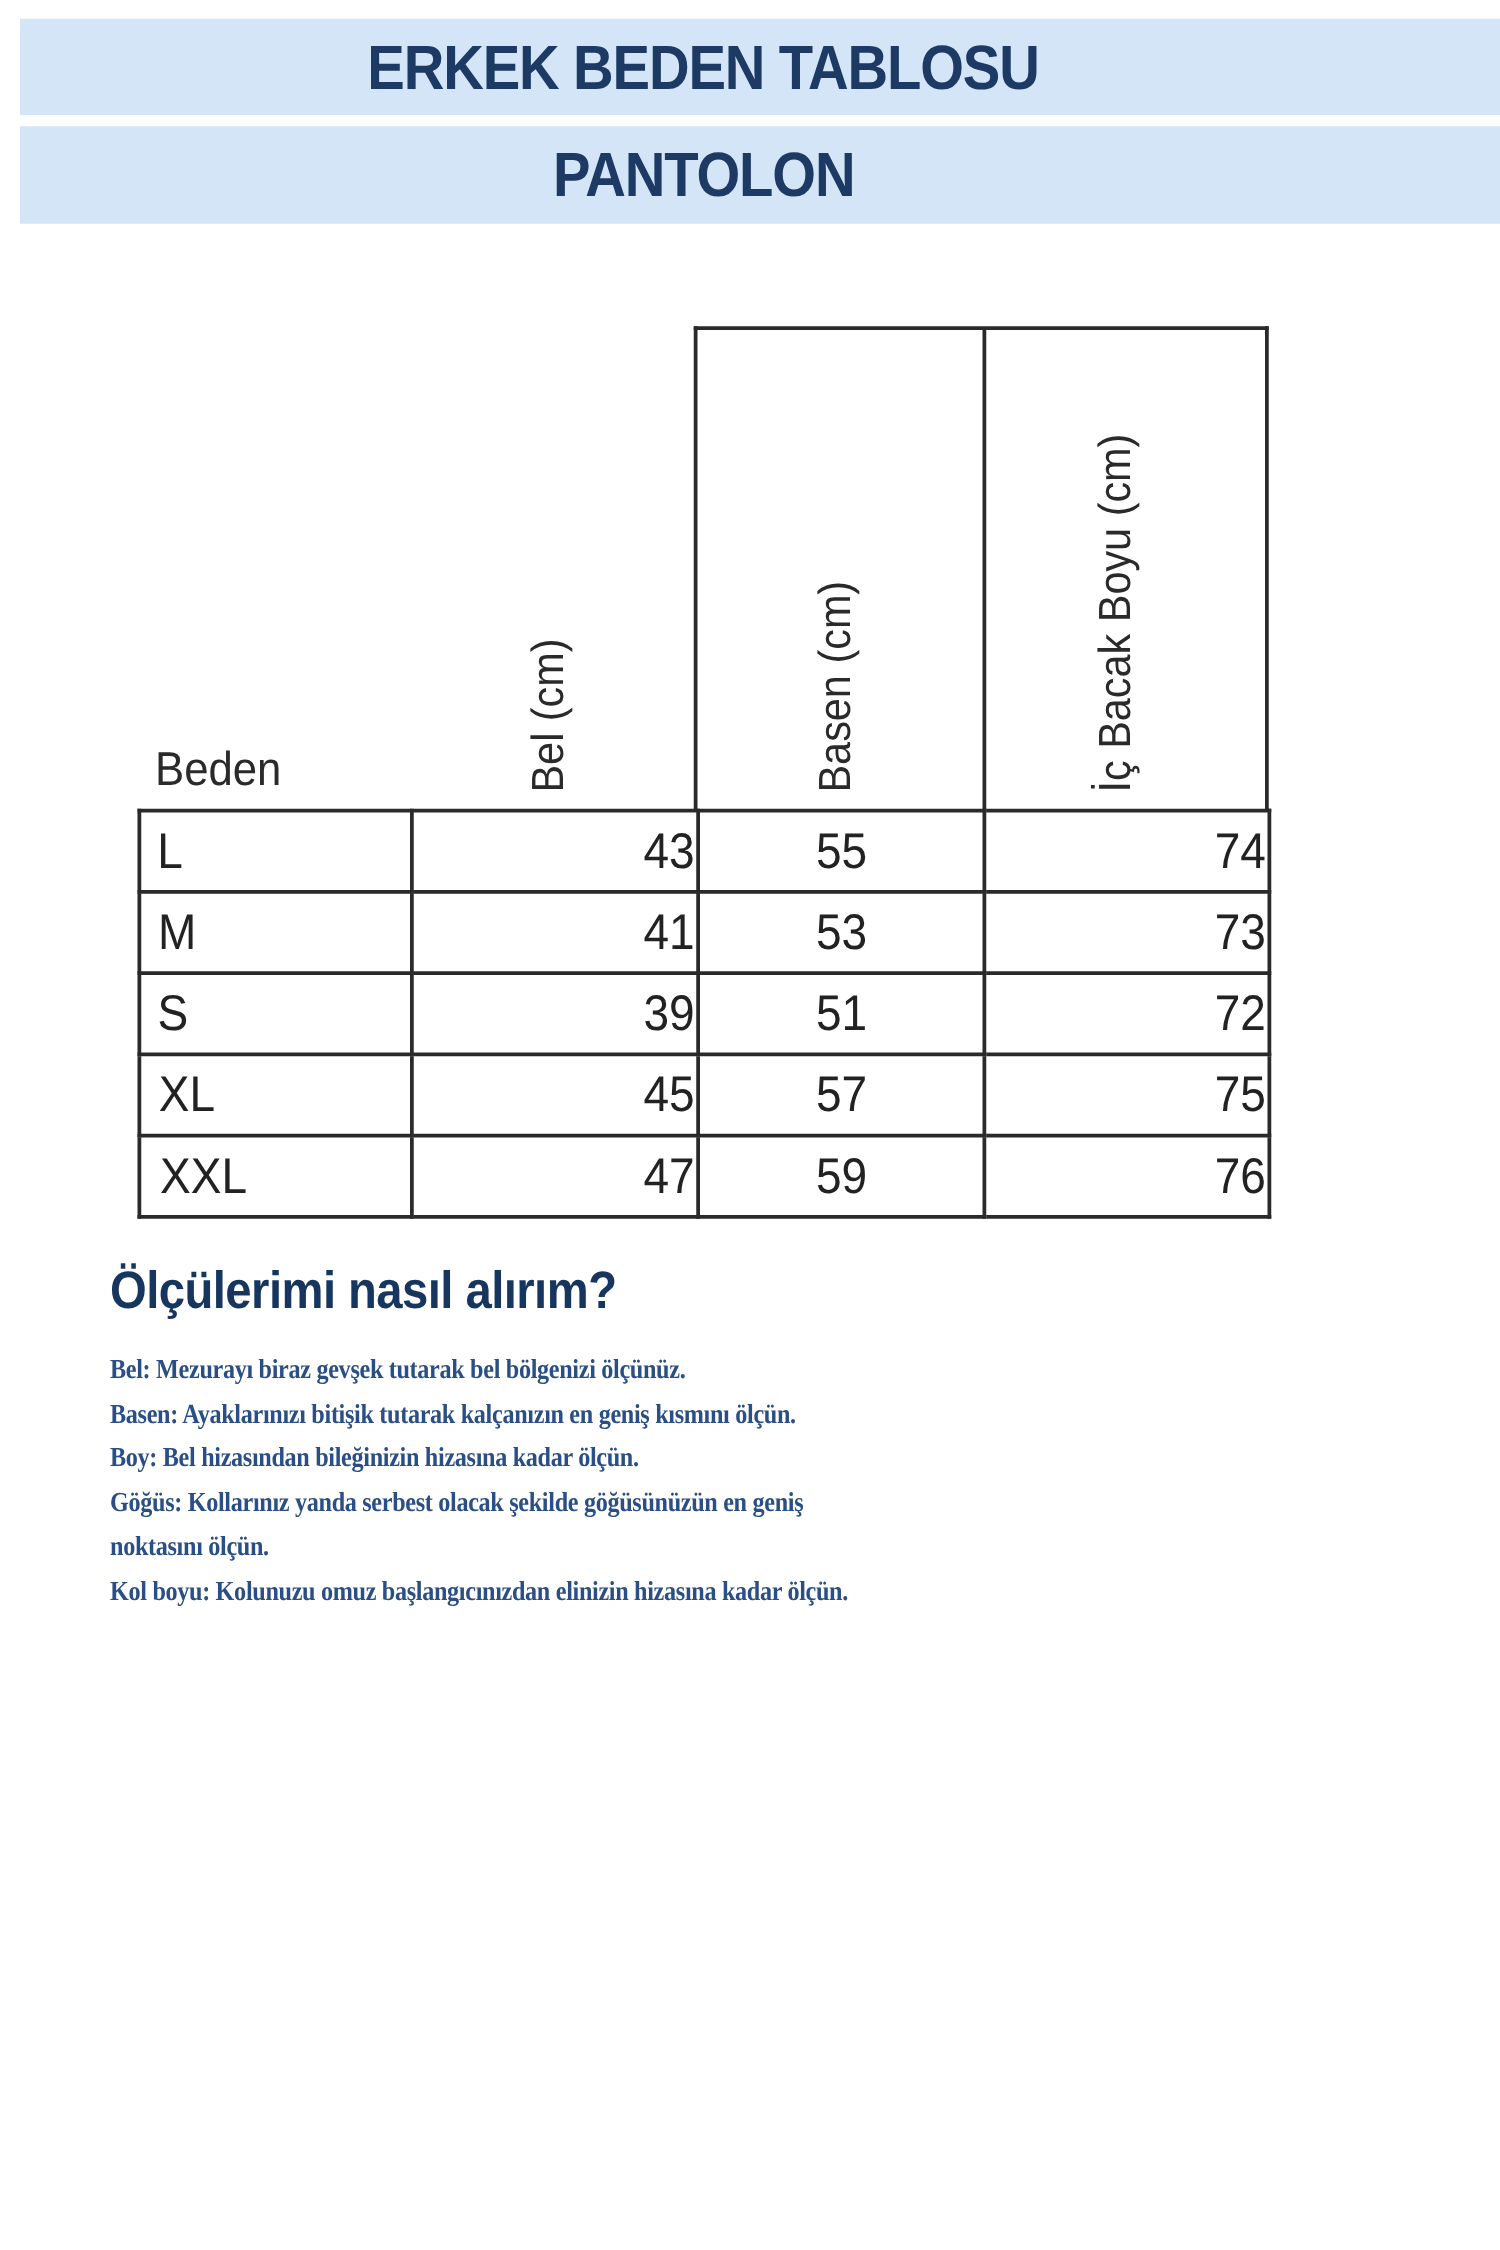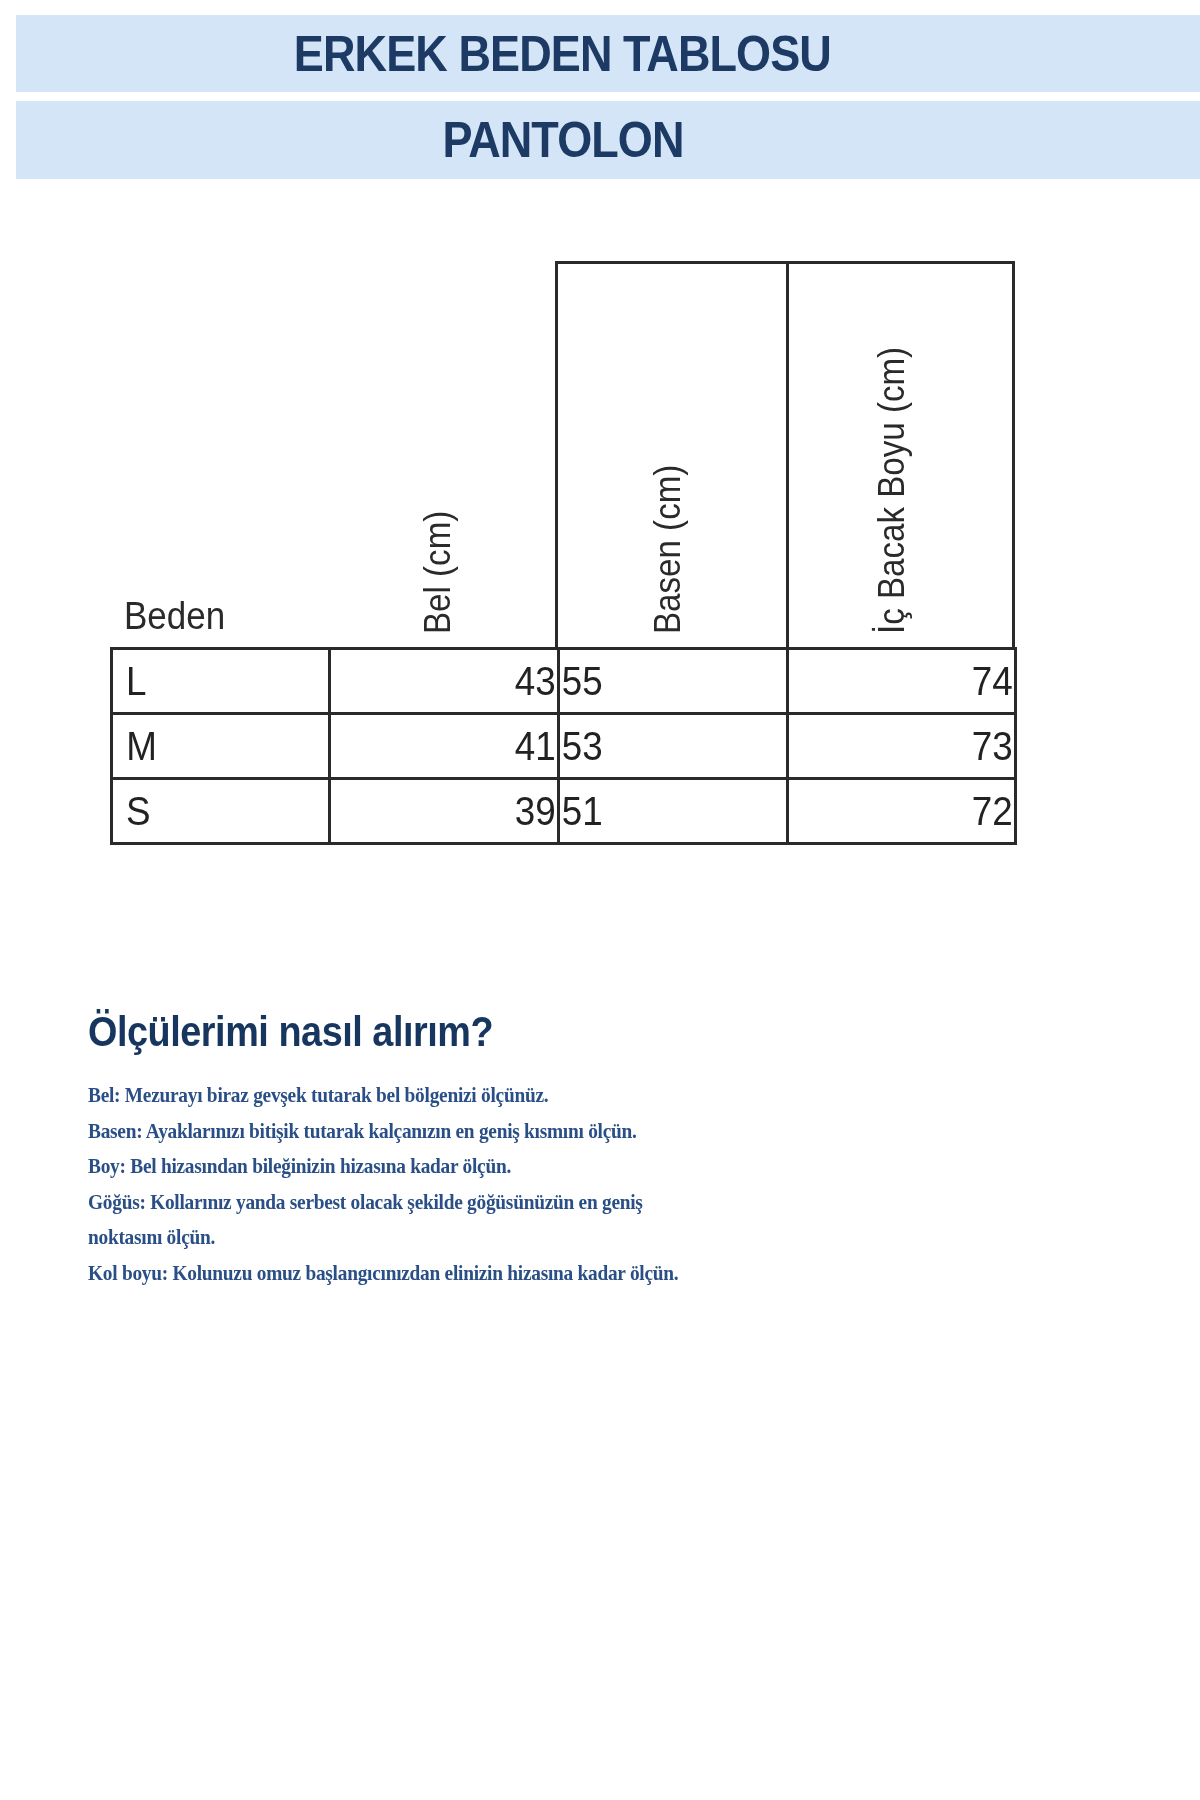--- a/index.html
+++ b/index.html
@@ -43,21 +43,21 @@
   .size-table {
     position: absolute; left: 110px; top: 647px;
     border-collapse: collapse;
   }
   .size-table td {
     border: 3px solid #2a2a2a; height: 65px; font-size: 40px; color: #222;
     padding: 0; line-height: 1;
   }
   .size-table td.c0 { width: 218px; text-align: left; padding-left: 12px; }
   .size-table td.c1 { width: 229px; text-align: right; }
-  .size-table td.c2 { width: 229px; text-align: left; }
+  .size-table td.c2 { width: 229px; text-align: center; }
   .size-table td.c3 { width: 228px; text-align: right; }
   .size-table td span { display: inline-block; transform: scaleX(0.92); }
 
   
   .howto-heading {
     position: absolute; left: 88px; top: 1008px; font-size: 42px; font-weight: bold;
     color: #17365f; white-space: nowrap; transform: scaleX(0.9); transform-origin: left center;
     letter-spacing: -0.5px;
   }
   .howto-list {
@@ -101,20 +101,32 @@
       <td class="c1"><span>41</span></td>
       <td class="c2"><span>53</span></td>
       <td class="c3"><span>73</span></td>
     </tr>
     <tr>
       <td class="c0"><span>S</span></td>
       <td class="c1"><span>39</span></td>
       <td class="c2"><span>51</span></td>
       <td class="c3"><span>72</span></td>
     </tr>
+    <tr>
+      <td class="c0"><span>XL</span></td>
+      <td class="c1"><span>45</span></td>
+      <td class="c2"><span>57</span></td>
+      <td class="c3"><span>75</span></td>
+    </tr>
+    <tr>
+      <td class="c0"><span>XXL</span></td>
+      <td class="c1"><span>47</span></td>
+      <td class="c2"><span>59</span></td>
+      <td class="c3"><span>76</span></td>
+    </tr>
   </tbody>
 </table>
 
 <div class="howto-heading">Ölçülerimi nasıl alırım?</div>
 <ul class="howto-list">
   <li>Bel: Mezurayı biraz gevşek tutarak bel bölgenizi ölçünüz.</li>
   <li>Basen: Ayaklarınızı bitişik tutarak kalçanızın en geniş kısmını ölçün.</li>
   <li>Boy: Bel hizasından bileğinizin hizasına kadar ölçün.</li>
   <li>Göğüs: Kollarınız yanda serbest olacak şekilde göğüsünüzün en geniş</li>
   <li>noktasını ölçün.</li>

